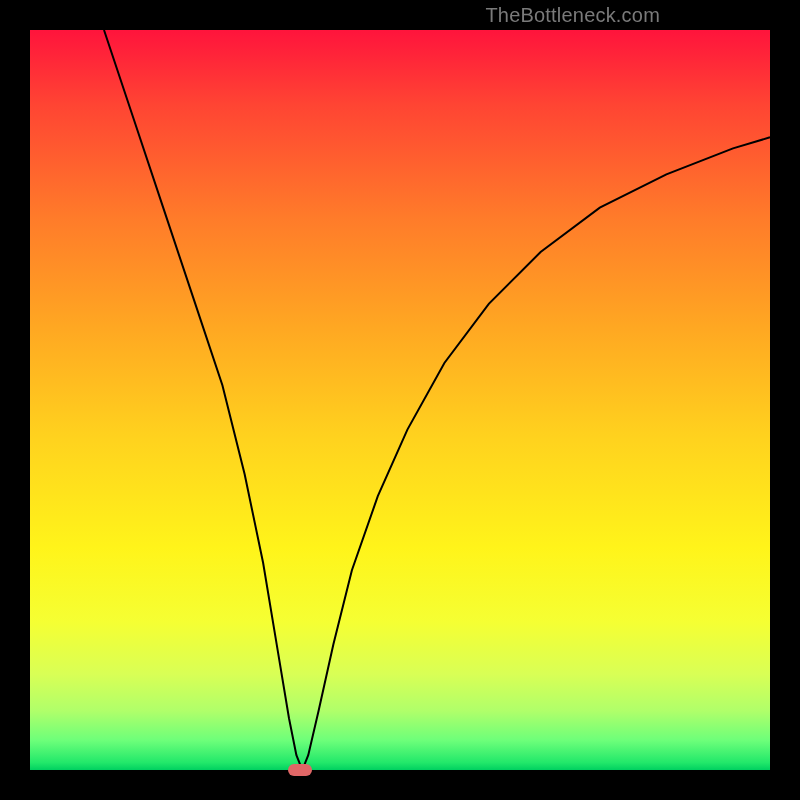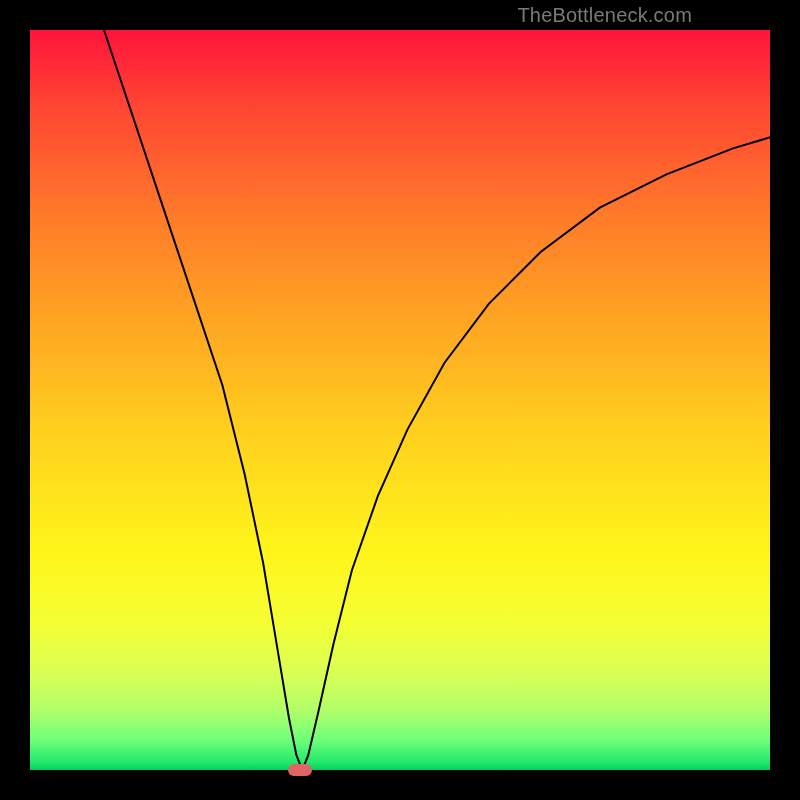--- a/index.html
+++ b/index.html
@@ -11,21 +11,20 @@
     overflow: hidden;
     font-family: Arial, Helvetica, sans-serif;
   }
   .frame {
     position: absolute;
     top: 0;
     left: 0;
     width: 672px;
     height: 800px;
     background: #000;
-    padding-left: 32px;
   }
   .plot-area {
     position: absolute;
     top: 30px;
     left: 30px;
     width: 740px;
     height: 740px;
     background: linear-gradient(to bottom,
       #ff143c 0%,
       #ff4433 10%,

